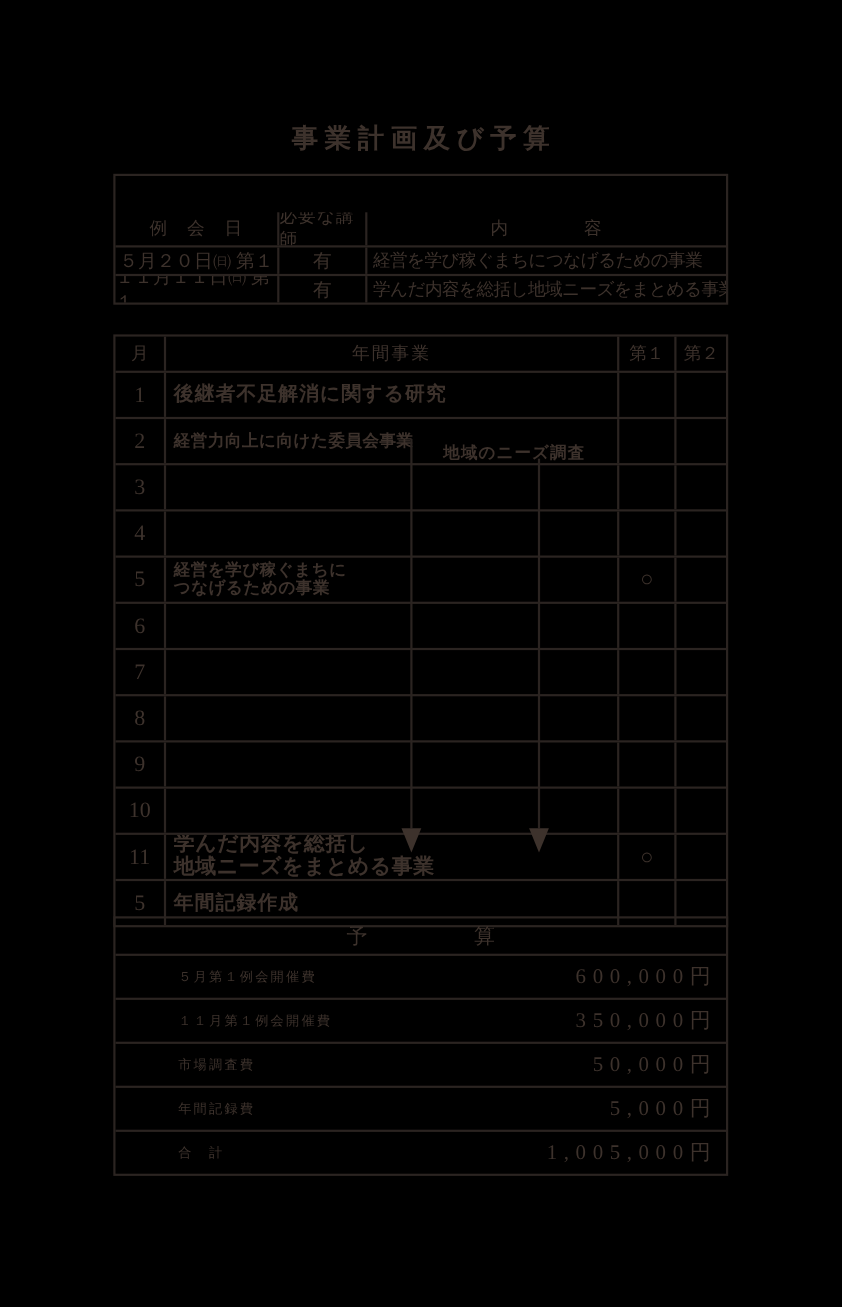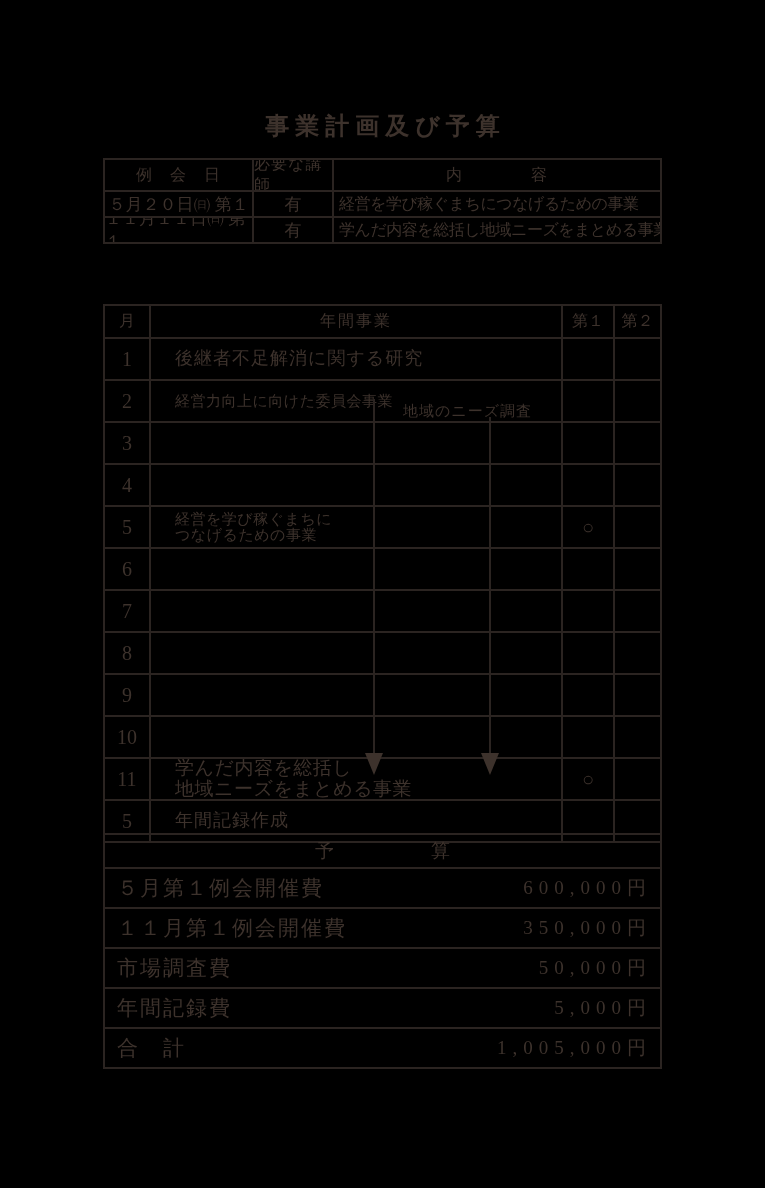--- a/index.html
+++ b/index.html
@@ -19,39 +19,39 @@
 
   .tbl { position:absolute; left:103px; width:559px; border:2px solid var(--line,#2b2421); }
   .bl { border-left:2px solid var(--line,#2b2421); }
   .bt { border-top:2px solid var(--line,#2b2421); }
 
   .c { display:flex; align-items:center; justify-content:center; overflow:hidden; }
 
   
   .t1 { top:158px; }
   .t1-row { display:grid; grid-template-columns:147px 80px 1fr; }
-  .t1-head { height:30px; }
+  .t1-head { height:30px;margin-top:33px; }
   .t1-body { height:26px; }
   .t1 .h { font-size:16px; letter-spacing:1px; }
   .t1 .date { font-size:17px; }
   .t1 .lect { font-size:17px; }
   .t1 .cont { justify-content:flex-start; padding-left:5px; font-size:16px; letter-spacing:-0.5px; white-space:nowrap; }
 
   
   .t2 { top:304px; }
   .t2-row { display:grid; grid-template-columns:44px 412px 52px 47px; }
   .t2-head { height:31px; font-size:16px; }
   .t2-head .biz-h { letter-spacing:2px; }
   .t2-body { height:42px; }
   .t2-body:first-of-type { height:42px; }
   .t2 .month { font-size:20px; }
   .t2 .biz {
-    justify-content:flex-start; align-items:center; padding-left:24px;
+    justify-content:flex-start; align-items:center; padding-left:7px;
     flex-direction:column; align-items:flex-start; justify-content:center;
-    position:relative; white-space:nowrap;
+    position:relative; white-space:nowrap;font-weight:bold;
   }
   .t2 .biz .ln { font-size:18px; letter-spacing:1px; line-height:1.1; }
   .t2 .biz .ln.sm { font-size:15px; letter-spacing:0.5px;text-align:right; }
   .t2 .biz .ln.xs { font-size:19px; letter-spacing:0.5px; }
   .t2 .biz .note {
     position:absolute; left:252px; bottom:0px; font-size:15px; letter-spacing:1px;
   }
   .t2 .mark { font-size:20px; }
 
   .arrow-line { position:absolute; width:2px; background:var(--line,#2b2421); }
@@ -62,21 +62,21 @@
   }
   .al1 { left:268px; top:93px;  height:354px; }
   .al2 { left:384px; top:111px; height:336px; }
   .ah1 { left:260px; top:447px; }
   .ah2 { left:376px; top:447px; }
 
   
   .t3 { top:833px; }
   .t3-head { height:32px; font-size:19px; letter-spacing:10px; text-indent:10px; }
   .t3-row { height:40px; display:flex; align-items:center; justify-content:space-between; }
-  .t3 .lbl { padding-left:12px; font-size:21px; letter-spacing:2px; }
+  .t3 .lbl { padding-left:12px; font-size:12px; letter-spacing:2px;margin-left:45px; }
   .t3 .amt { padding-right:8px; font-size:19px; letter-spacing:6px; white-space:nowrap; }
 </style>
 </head>
 <body>
 
 <div class="page">
 
   <div class="title">事業計画及び予算</div>
 
   <div class="tbl t1">

